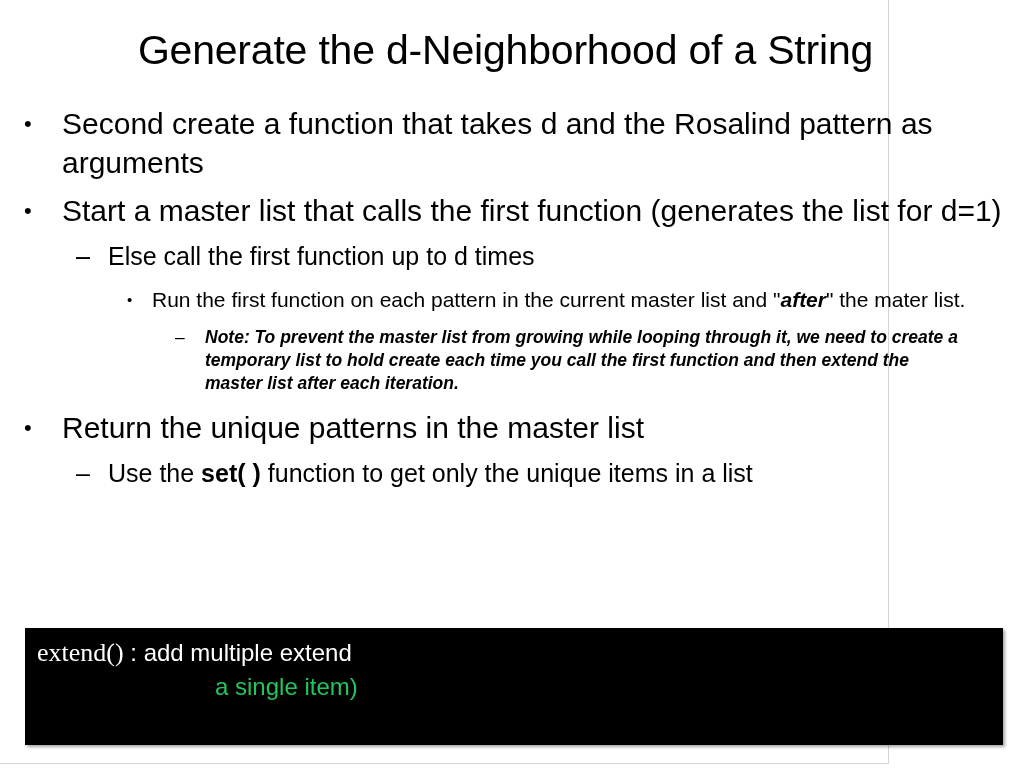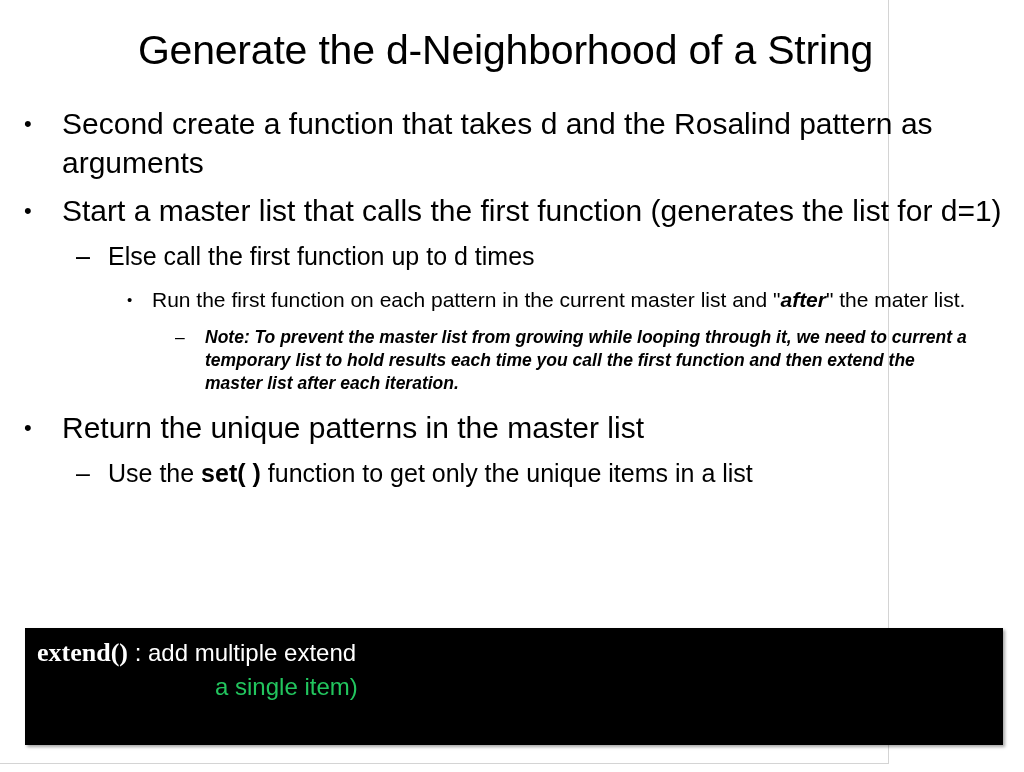--- a/index.html
+++ b/index.html
@@ -124,21 +124,21 @@
     box-shadow: 2px 2px 3px rgba(0,0,0,0.35);
   }
   .callout-line {
     color: #ffffff;
     font-size: 24px;
     line-height: 34px;
     white-space: nowrap;
   }
   .callout-line .mono {
     font-family: "Liberation Serif", serif;
-    font-weight: bold;
+    font-weight: normal;
     font-size: 26px;
   }
   .callout-indent {
     color: #22c55e;
     font-size: 24px;
     line-height: 34px;
     padding-left: 178px;
   }
 </style>
 </head>
@@ -169,21 +169,21 @@
       <span class="txt">Else call the first function up to d times</span>
     </div>
 
     <div class="li lvl3 sp-top-3">
       <span class="marker">•</span>
       <span class="txt"><span>Run the first function on each pattern in the current master list and "</span><b class="bi">after</b><span>" the mater list.</span></span>
     </div>
 
     <div class="li lvl4 sp-top-3">
       <span class="marker">–</span>
-      <span class="txt">Note: To prevent the master list from growing while looping through it, we need to current a temporary list to hold results each time you call the first function and then extend the master list after each iteration.</span>
+      <span class="txt">Note: To prevent the master list from growing while looping through it, we need to create a temporary list to hold create each time you call the first function and then extend the master list after each iteration.</span>
     </div>
 
     <div class="li lvl1 sp-top-3">
       <span class="marker">•</span>
       <span class="txt">Return the unique patterns in the master list</span>
     </div>
 
     <div class="li lvl2 sp-top-2">
       <span class="marker">–</span>
       <span class="txt"><span>Use the </span><b class="bb">set( )</b><span> function to get only the unique items in a list</span></span>

